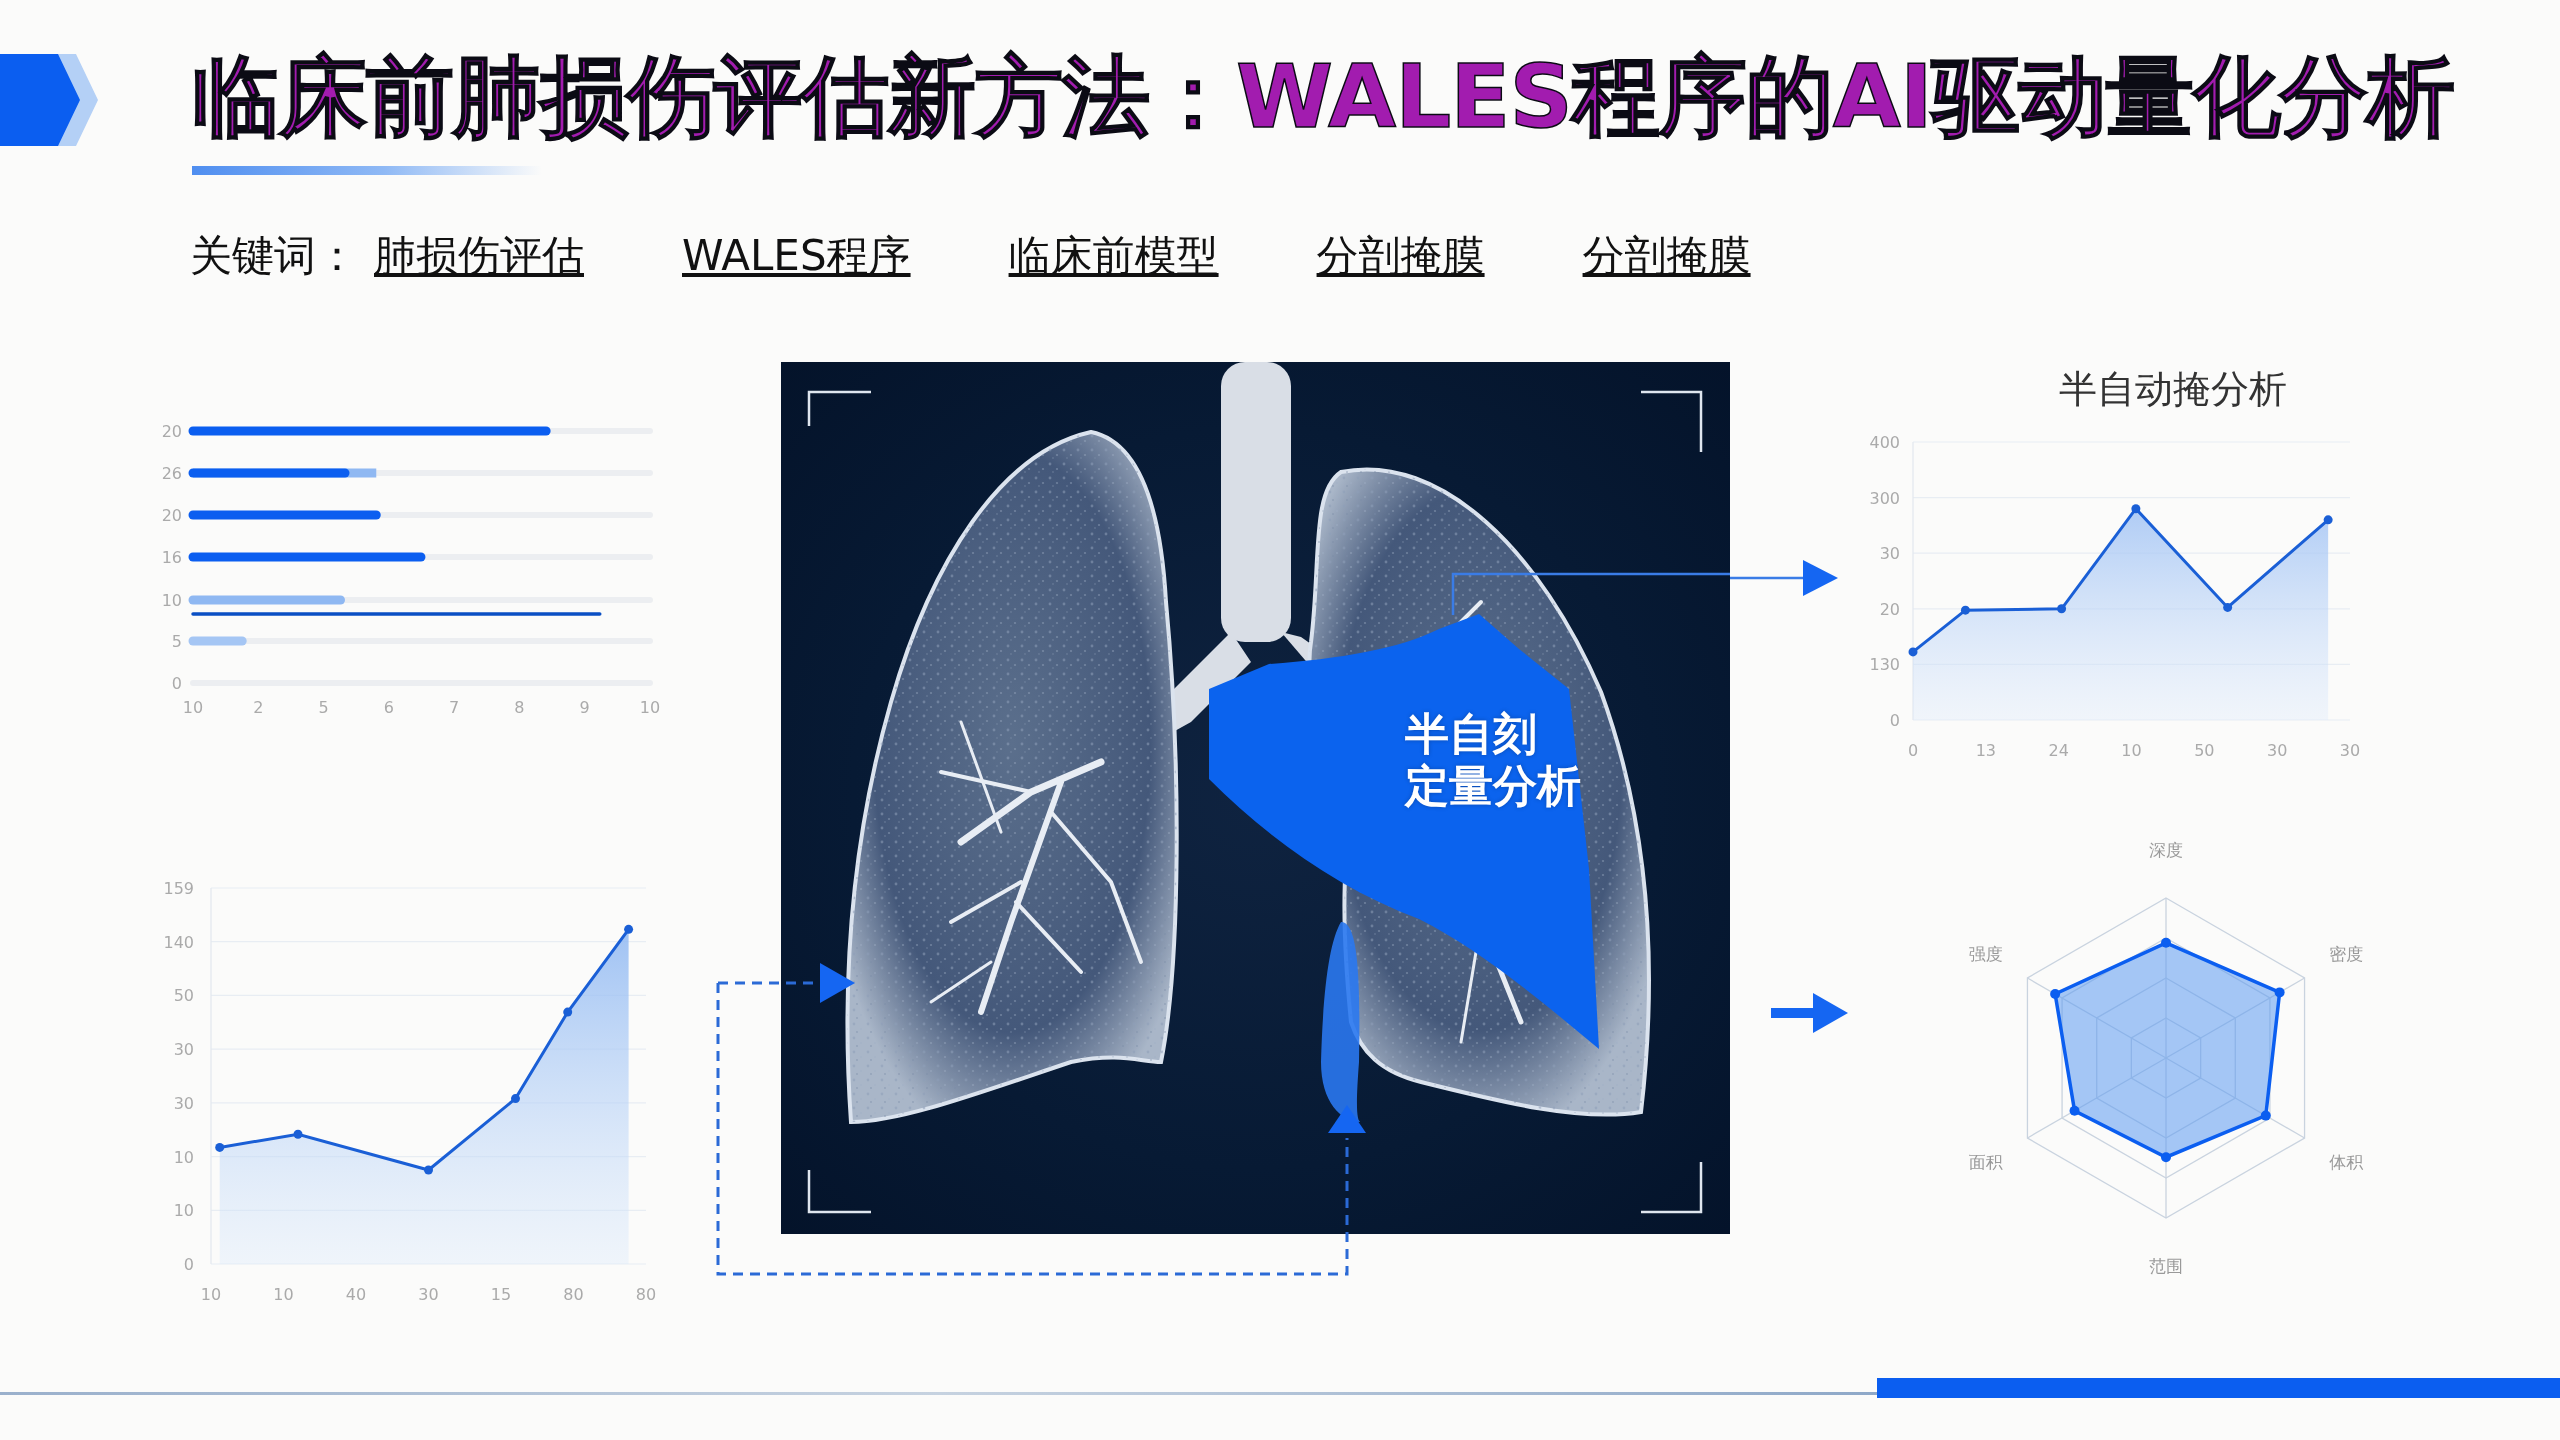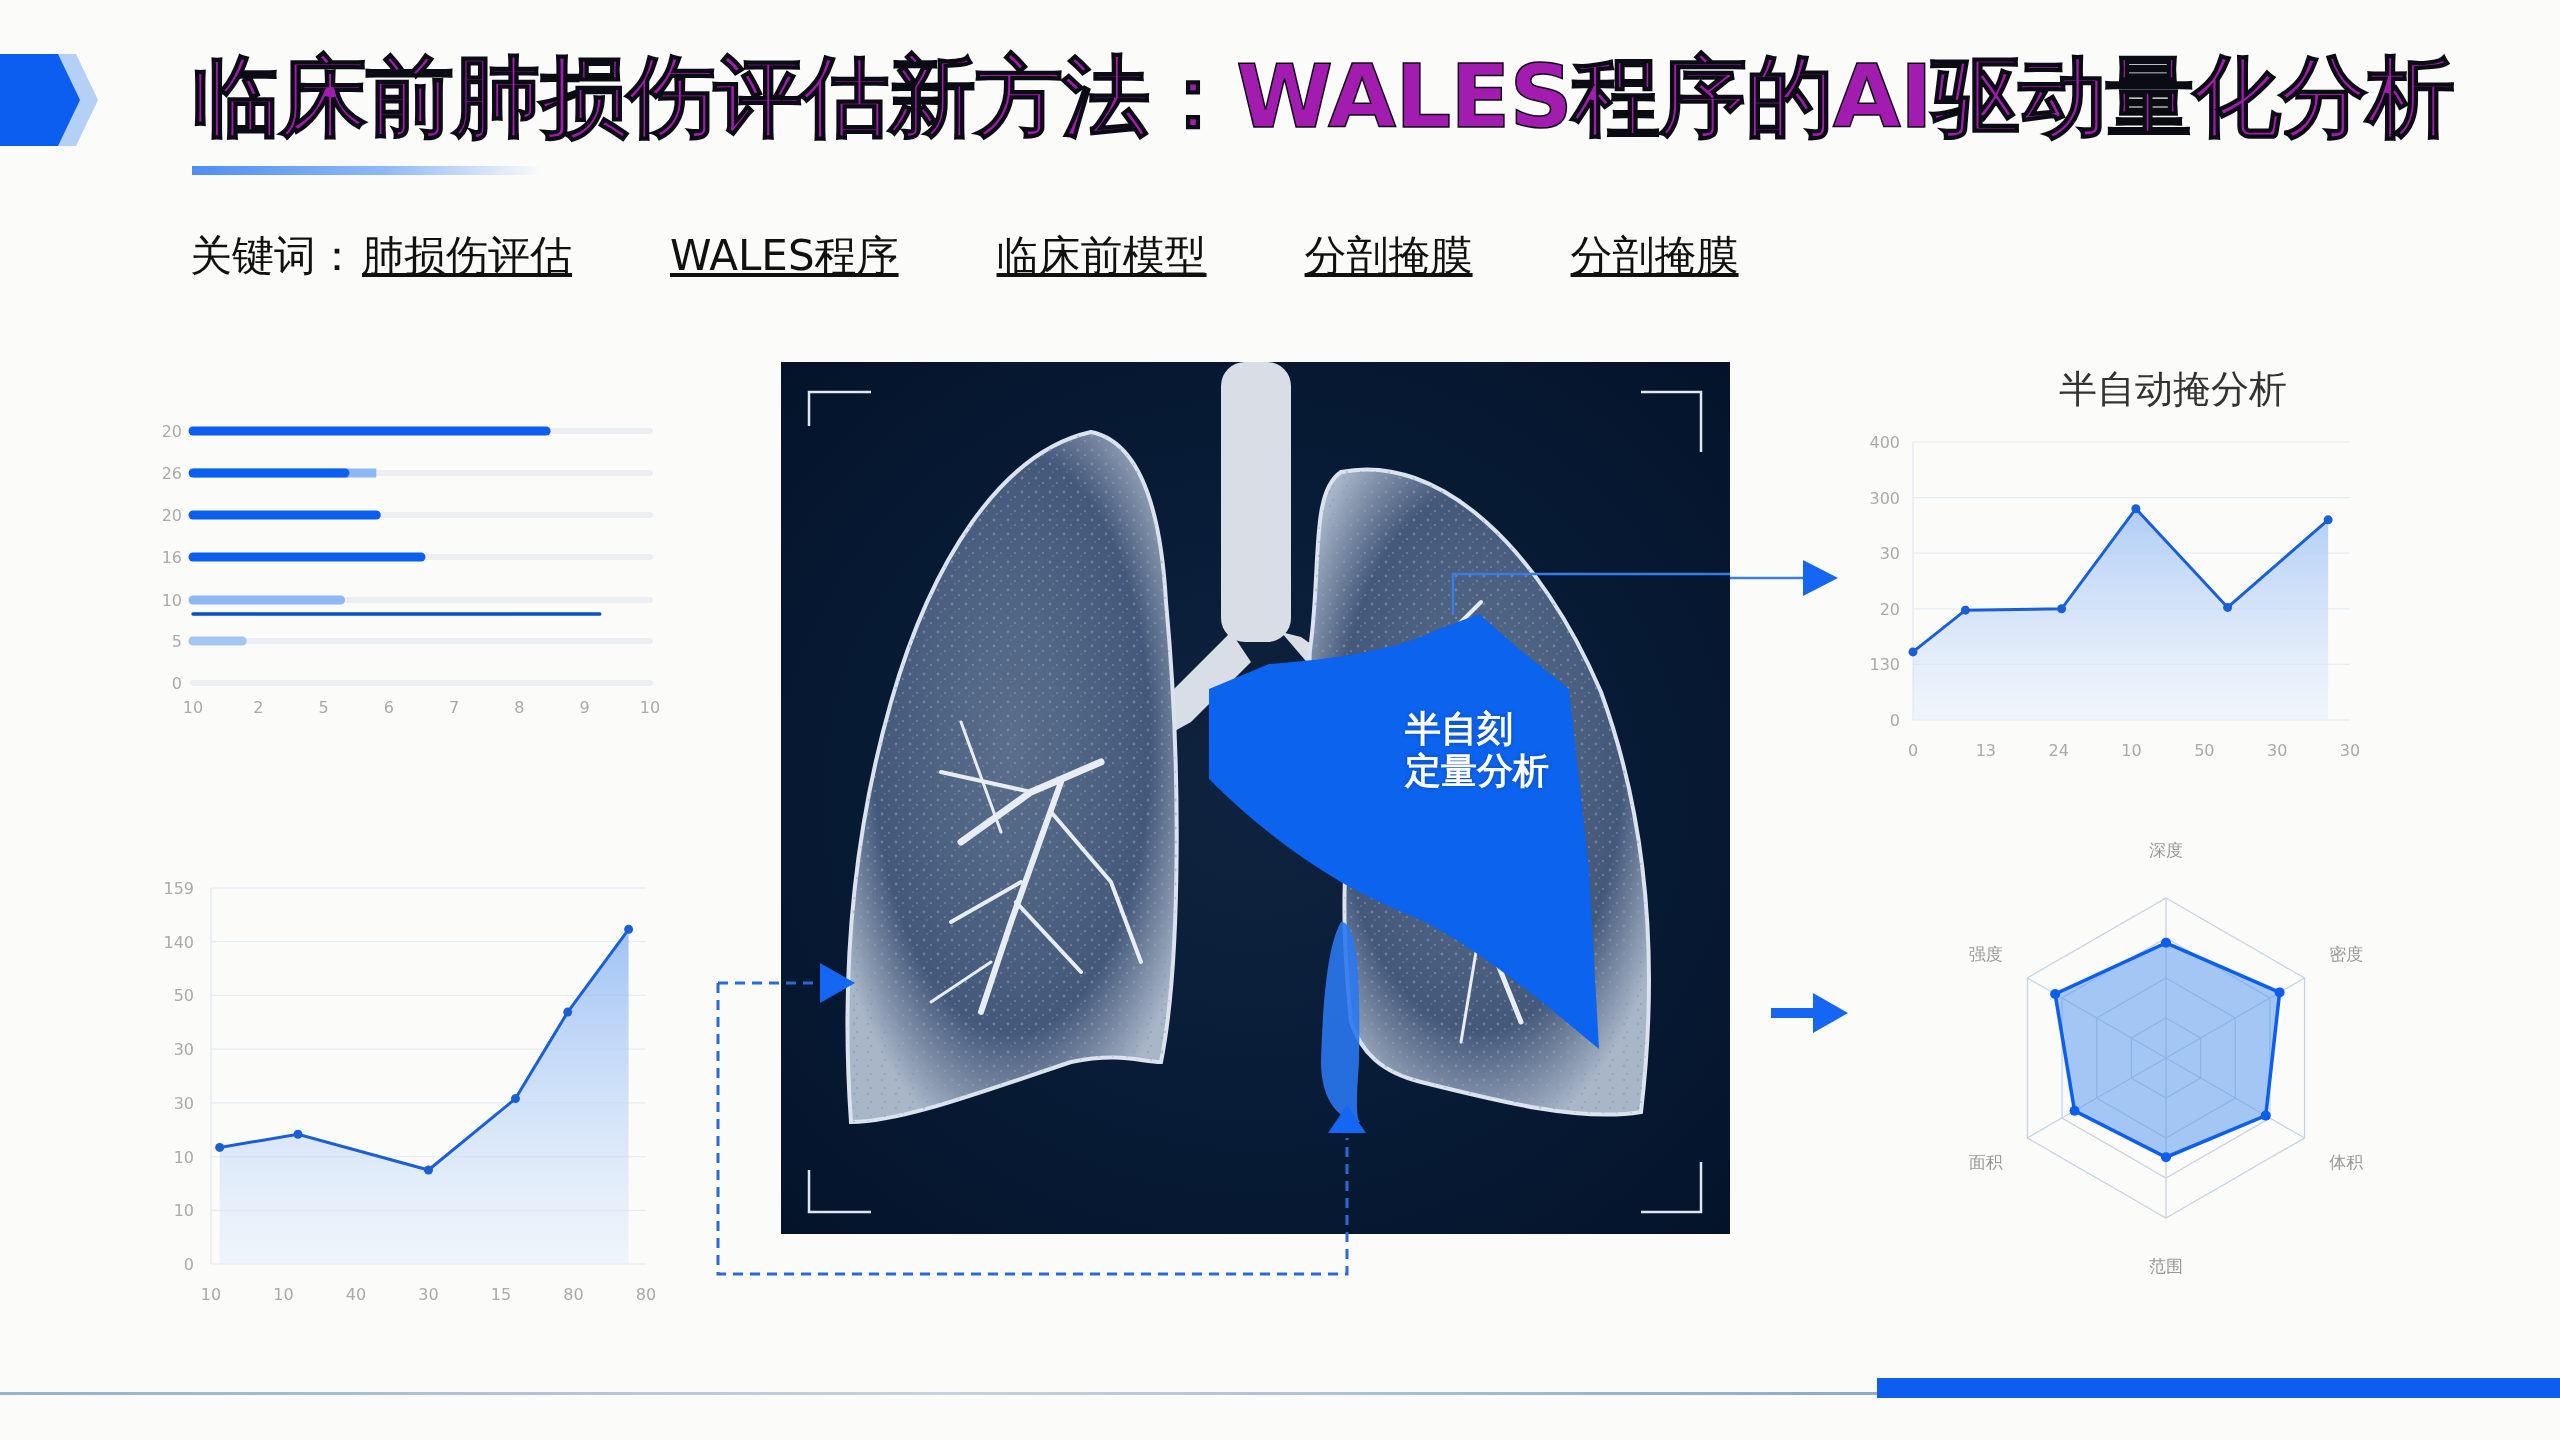--- a/index.html
+++ b/index.html
@@ -5,28 +5,28 @@
   * { box-sizing: border-box; margin: 0; padding: 0; }
   html, body { width: 2560px; height: 1440px; background: #fbfbfa; overflow: hidden; }
   body { position: relative; font-family: "DejaVu Sans", "Liberation Sans", sans-serif; color: #111; }
 
   .header-chevron { position: absolute; left: 0; top: 54px; width: 100px; height: 92px; }
   .page-title { position: absolute; left: 192px; top: 46px; font-size: 88px; font-weight: 900; letter-spacing: -1px; color: #a21caf; white-space: nowrap; line-height: 1.15; -webkit-text-stroke: 1.5px #0b0b14; }
   .title-underline { position: absolute; left: 192px; top: 166px; width: 350px; height: 9px; background: linear-gradient(90deg, #4f8ef0 0%, #8fb9f5 55%, rgba(255,255,255,0) 100%); }
 
   .keywords { position: absolute; left: 190px; top: 228px; display: flex; font-size: 42px; color: #111; white-space: nowrap; }
   .keywords .kw { margin-right: 98px; text-decoration: underline; }
-  .keywords .kw-label { margin-right: 4px; }
+  .keywords .kw-label { margin-right: 16px; }
 
   .panel { position: absolute; }
   svg text { font-family: "DejaVu Sans", "Liberation Sans", sans-serif; }
 
   .scan-frame { position: absolute; left: 781px; top: 362px; width: 949px; height: 872px; background: radial-gradient(ellipse at 50% 50%, #0f2340 0%, #071a34 60%, #04132a 100%); overflow: hidden; }
 
-  .mask-label { position: absolute; left: 1405px; top: 708px; font-size: 36px; font-weight: 700; color: #fff; line-height: 1.18; text-shadow: 0 0 4px rgba(0,0,0,0.25); white-space: nowrap; }
+  .mask-label { position: absolute; left: 1405px; top: 708px; font-size: 44px; font-weight: 700; color: #fff; line-height: 1.18; text-shadow: 0 0 4px rgba(0,0,0,0.25); white-space: nowrap; }
 
   .footer-line { position: absolute; left: 0; top: 1392px; width: 1880px; height: 3px; background: linear-gradient(90deg, #9ab0cc 0%, #c6d2e0 50%, #8ea8c8 100%); }
   .footer-accent { position: absolute; left: 1877px; top: 1378px; width: 683px; height: 20px; background: #0b5ef0; }
 </style>
 </head>
 <body>
 
 <svg class="header-chevron" viewBox="0 0 100 92">
   <polygon points="0,0 60,0 82,46 60,92 0,92" fill="#0b5ef0"></polygon>
   <polygon points="72,0 90,0 112,46 90,92 72,92 94,46" fill="#b4d0f6" transform="translate(-14,0)"></polygon>

